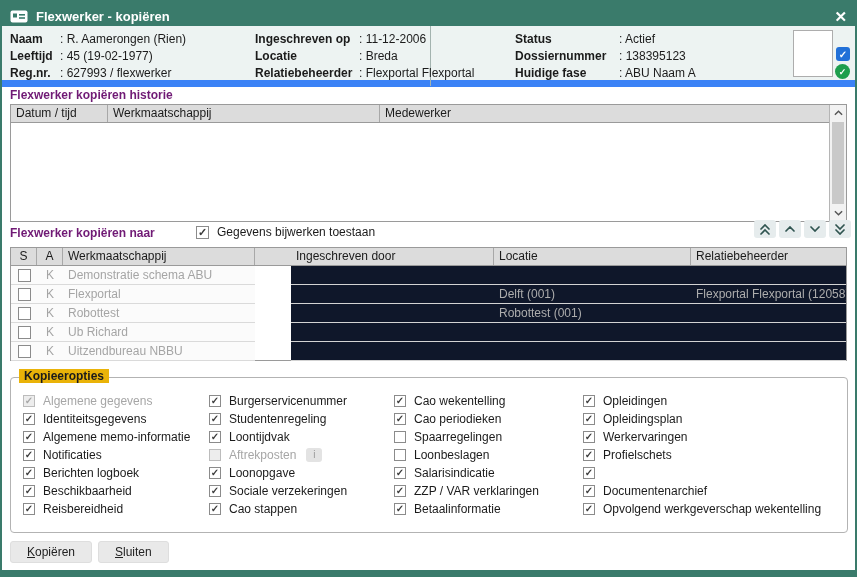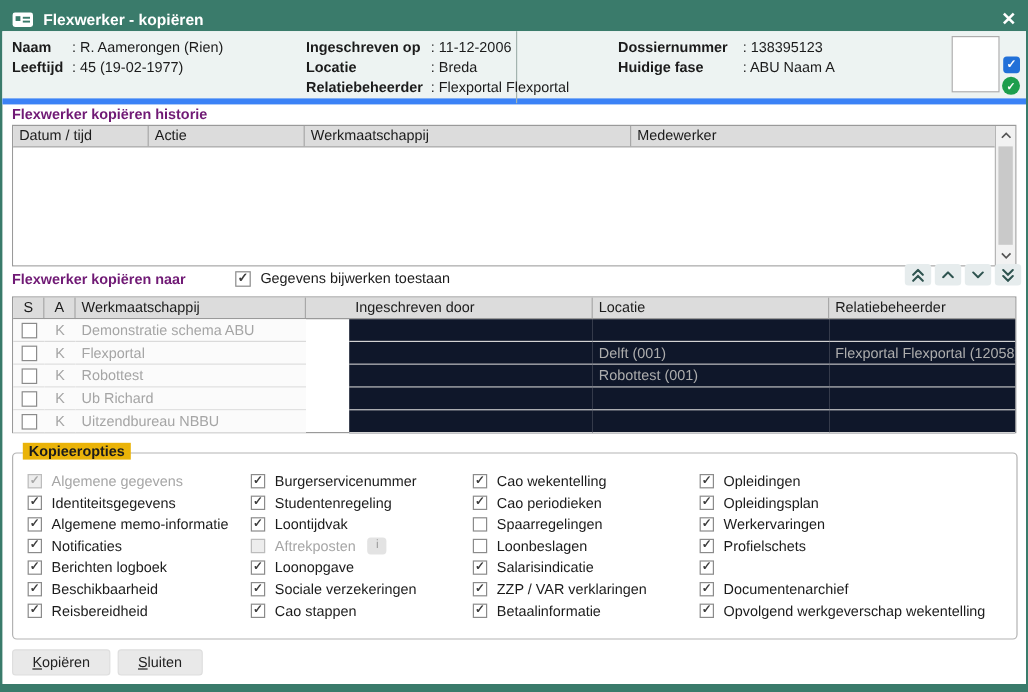--- a/index.html
+++ b/index.html
@@ -24,21 +24,21 @@
   }
   .close-btn { margin-left:auto; font-size:15px; font-weight:bold; cursor:pointer; line-height:1; }
   
   .content {
     position:absolute; top:26px; left:2px; width:853px; height:544px;
     background:#fff;
   }
   
   .hdr {
     position:absolute; top:0; left:0; width:853px; height:61px;
-    background:#edf3f2; border-bottom:5px solid #3b82f6;
+    background:#edf3f2; border-bottom:7px solid #3b82f6;
   }
   .hdr-divider { position:absolute; left:428px; top:0; width:1px; height:60px; background:#a3b3af; }
   .hdr-col { position:absolute; top:6px; display:flex; flex-direction:column; gap:3px; }
   .hdr-col.c1 { left:8px; }
   .hdr-col.c2 { left:253px; }
   .hdr-col.c3 { left:513px; }
   .hdr-row { display:flex; line-height:14px; }
   .hdr-label { font-weight:bold; }
   .c1 .hdr-label { width:50px; }
   .c2 .hdr-label { width:104px; }
@@ -58,21 +58,21 @@
   .section-label { position:absolute; left:8px; font-weight:bold; color:#701a75; }
   
   .htable {
     position:absolute; top:78px; left:8px; width:837px; height:118px;
     border:1px solid #9a9a9a; display:flex; background:#fff;
   }
   .htable-main { flex:1; display:flex; flex-direction:column; }
   .t-headrow { display:flex; height:18px; background:#dcdcdc; border-bottom:1px solid #9a9a9a; }
   .t-hcell { padding:2px 5px; border-right:1px solid #a8a8a8; line-height:13px; white-space:nowrap; overflow:hidden; }
   .t-hcell:last-child { border-right:none; }
-  .h-datum { width:113px; } .h-actie { width:130px; } .h-werk { width:272px; } .h-mede { flex:1; }
+  .h-datum { width:97px; } .h-actie { width:130px; } .h-werk { width:272px; } .h-mede { flex:1; }
   .htable-body { flex:1; background:#fff; }
   .vscroll { width:17px; border-left:1px solid #b5b5b5; background:#f2f2f2; display:flex; flex-direction:column; }
   .vscroll .arr { height:16px; display:flex; align-items:center; justify-content:center; }
   .vscroll .thumb { flex:1; background:#c9c9c9; margin:1px 2px; }
   
   .cb-inline { position:absolute; top:199px; left:194px; display:flex; align-items:center; gap:8px; }
   .chevrons { position:absolute; top:194px; left:752px; display:flex; gap:3px; }
   .chev-btn {
     width:22px; height:18px; background:#e6eced; border-radius:3px;
     display:flex; align-items:center; justify-content:center; cursor:pointer;
@@ -149,56 +149,63 @@
       <div class="hdr-divider"></div>
       <div class="hdr-col c1">
         <div class="hdr-row">
             <span class="hdr-label">Naam</span>
             <span class="hdr-value">: R. Aamerongen (Rien)</span>
           </div>
         <div class="hdr-row">
             <span class="hdr-label">Leeftijd</span>
             <span class="hdr-value">: 45 (19-02-1977)</span>
           </div>
+        <div class="hdr-row">
+            <span class="hdr-label">Reg.nr.</span>
+            <span class="hdr-value">: 627993 / flexwerker</span>
+          </div>
       </div>
       <div class="hdr-col c2">
         <div class="hdr-row">
             <span class="hdr-label">Ingeschreven op</span>
             <span class="hdr-value">: 11-12-2006</span>
           </div>
         <div class="hdr-row">
             <span class="hdr-label">Locatie</span>
             <span class="hdr-value">: Breda</span>
           </div>
         <div class="hdr-row">
             <span class="hdr-label">Relatiebeheerder</span>
             <span class="hdr-value">: Flexportal Flexportal</span>
           </div>
       </div>
       <div class="hdr-col c3">
+        <div class="hdr-row">
+            <span class="hdr-label">Status</span>
+            <span class="hdr-value">: Actief</span>
+          </div>
         <div class="hdr-row">
             <span class="hdr-label">Dossiernummer</span>
             <span class="hdr-value">: 138395123</span>
           </div>
         <div class="hdr-row">
             <span class="hdr-label">Huidige fase</span>
             <span class="hdr-value">: ABU Naam A</span>
           </div>
       </div>
       <div class="photo-box"></div>
       <div class="blue-check">✓</div>
       <div class="green-check">✓</div>
     </div>
 
     <div class="section-label" style="top:62px;">Flexwerker kopiëren historie</div>
     <div class="htable">
       <div class="htable-main">
         <div class="t-headrow">
           <div class="t-hcell h-datum">Datum / tijd</div>
-          <div class="t-hcell h-actie">Actie</div>
           <div class="t-hcell h-werk">Werkmaatschappij</div>
           <div class="t-hcell h-mede">Medewerker</div>
         </div>
         <div class="htable-body"></div>
       </div>
       <div class="vscroll">
         <div class="arr">
           <svg width="9" height="6" viewBox="0 0 10 6">
               <path d="M1 5 L5 1 L9 5" fill="none" stroke="#555" stroke-width="1.6"></path>
             </svg>

